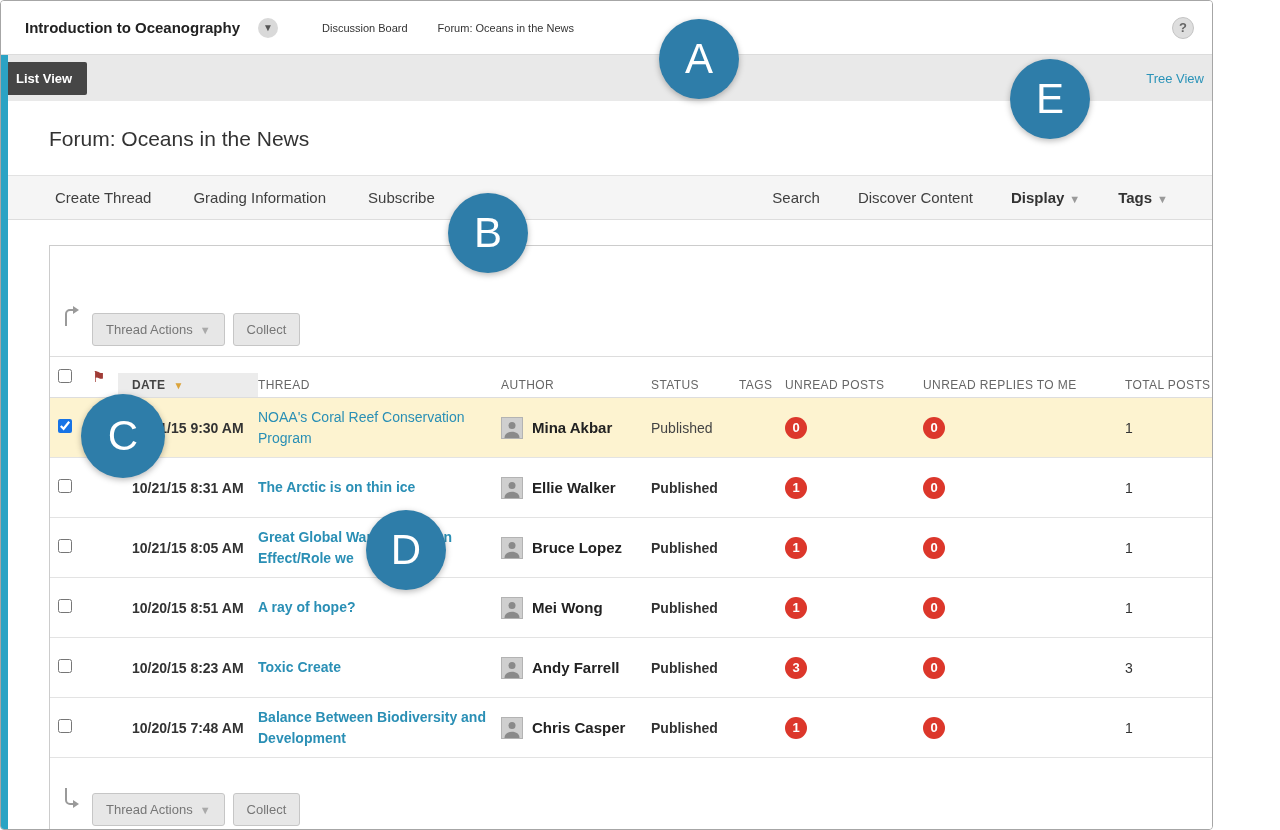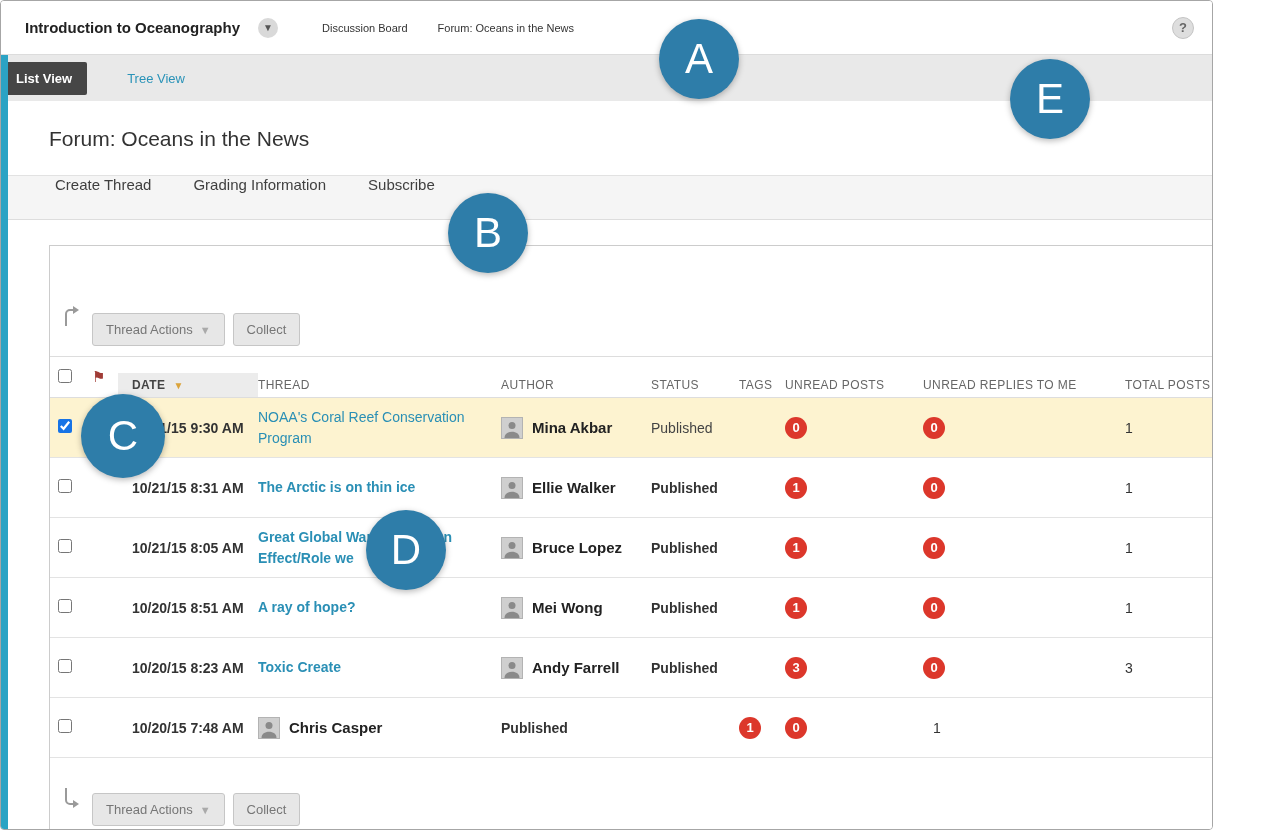--- a/index.html
+++ b/index.html
@@ -32,36 +32,36 @@
     border:1px solid #c4c4c4; color:#666; font-weight:bold; font-size:13px;
     display:inline-flex; align-items:center; justify-content:center;
   }
 
   
   .left-stripe { position:absolute; left:0; top:54px; bottom:0; width:7px; background:#2ba3c4; z-index:6; }
 
   
   .view-band {
     height:46px; background:#e9e9e9; display:flex; align-items:center;
-    justify-content:flex-start; padding-right:8px; gap:40px;
+    justify-content:space-between; padding-right:8px; gap:40px;
   }
   .list-view-btn {
     background:#464646; color:#fff; font-size:13px; font-weight:bold;
     padding:9px 15px; border:none; border-radius:2px; cursor:pointer;
   }
   .tree-view-link { color:#2a93b8; font-size:13px; text-decoration:none; cursor:pointer; }
 
   
   .title-area { padding:26px 0 24px 48px; background:#fff; }
   .page-title { font-size:21px; color:#333; font-weight:normal; }
 
   
   .action-bar {
     height:45px; background:#f5f5f5; border-top:1px solid #e2e2e2; border-bottom:1px solid #ddd;
-    display:flex; align-items:flex-start; padding:0 44px 0 54px; font-size:15px; color:#3f3f3f;
+    display:flex; align-items:center; padding:0 44px 0 54px; font-size:15px; color:#3f3f3f;
   }
   .ab-left { display:flex; gap:42px; }
   .ab-right { margin-left:auto; display:flex; gap:38px; align-items:center; }
   .ab-item { cursor:pointer; white-space:nowrap; }
   .ab-item.bold { font-weight:bold; color:#333; }
   .chev { color:#9a9a9a; font-size:11px; margin-left:5px; }
 
   
   .panel {
     width:1184px; margin:25px auto 0 48px; border:1px solid #ccc; background:#fff;
@@ -168,20 +168,26 @@
   <div class="title-area">
     <h1 class="page-title">Forum: Oceans in the News</h1>
   </div>
 
   <div class="action-bar">
     <div class="ab-left">
       <span class="ab-item">Create Thread</span>
       <span class="ab-item">Grading Information</span>
       <span class="ab-item">Subscribe</span>
     </div>
+    <div class="ab-right">
+      <span class="ab-item">Search</span>
+      <span class="ab-item">Discover Content</span>
+      <span class="ab-item bold"><span>Display</span><span class="chev">▼</span></span>
+      <span class="ab-item bold"><span>Tags</span><span class="chev">▼</span></span>
+    </div>
   </div>
 
   <div class="panel">
 
     <div class="toolbar-row">
       <span class="arrow-glyph">
         <svg width="18" height="22" viewBox="0 0 18 22">
             <path d="M4 20 V8 a4 4 0 0 1 4 -4 H11" fill="none" stroke="#9a9a9a" stroke-width="2"></path>
             <polygon points="11,0 11,8 17,4" fill="#9a9a9a"></polygon>
           </svg>
@@ -314,20 +320,21 @@
         <span></span>
         <span><span class="badge">3</span></span>
         <span><span class="badge">0</span></span>
         <span class="cell-total">3</span>
       </div>
 
       <div class="grid-row thread-row unread">
         <span><input type="checkbox" style=""></span>
         <span></span>
         <span class="cell-date">10/20/15 7:48 AM</span>
+        <span><a class="thread-link">Balance Between Biodiversity and Development</a></span>
         <span class="author-cell">
           <span class="avatar">
             <svg viewBox="0 0 24 24">
                 <rect width="24" height="24" fill="#cfcfcf"></rect>
                 <circle cx="12" cy="9" r="4.2" fill="#8a8a8a"></circle>
                 <path d="M3 24c0-5 4-7.5 9-7.5s9 2.5 9 7.5z" fill="#8a8a8a"></path>
               </svg>
           </span>
           <span class="author-name">Chris Casper</span>
         </span>

